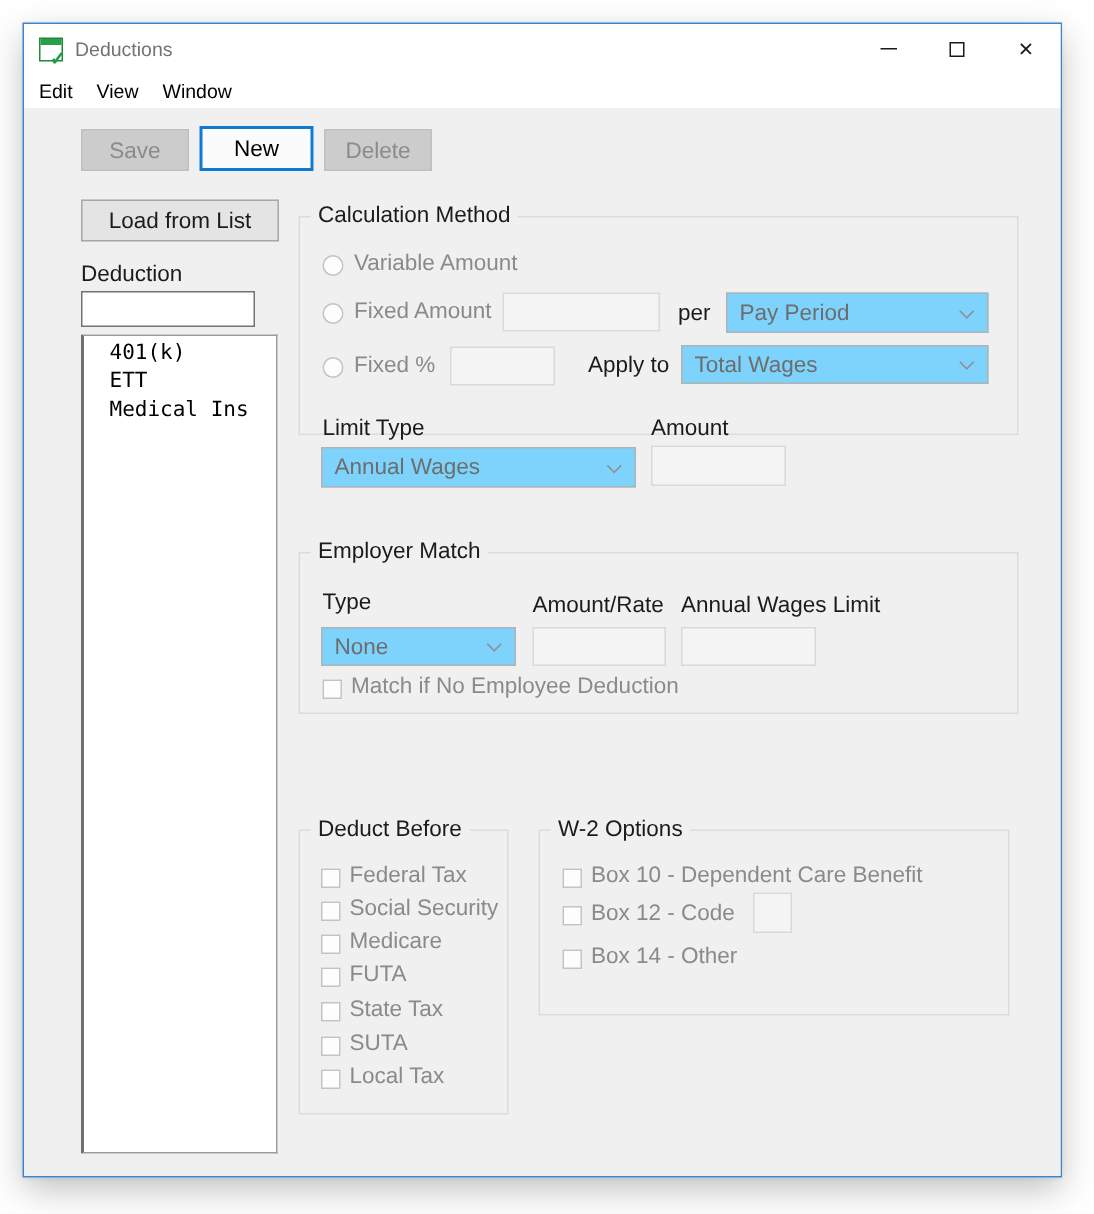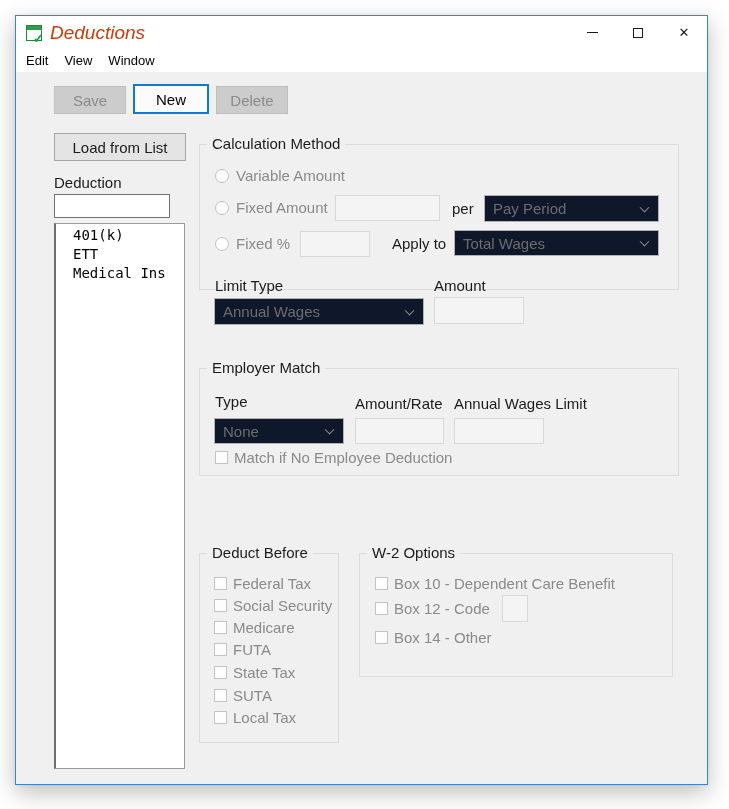--- a/index.html
+++ b/index.html
@@ -11,21 +11,21 @@
     box-shadow:0 8px 22px rgba(0,0,0,.25), 0 0 3px rgba(0,0,0,.08); }
 
   
   .titlebar { position:absolute; left:0; top:0; right:0; height:33px; background:#ffffff;
     display:flex; align-items:center; }
   .appicon { position:relative; width:16px; height:16px; margin:0 8px 0 10px;
     background:#ffffff; border:1px solid #1d8a3c; }
   .appicon .bar { position:absolute; left:0; top:0; right:0; height:4px; background:#28a04a; }
   .appicon .chk { position:absolute; right:-3px; bottom:-5px; color:#1d9e3c;
     font-size:13px; font-weight:bold; line-height:13px; }
-  .wtitle { font-size:19px; color:#c2410c;font-style:italic; }
+  .wtitle { font-size:13px; color:#737373; }
   .wbtns { margin-left:auto; display:flex; height:33px; }
   .wbtn { width:46px; height:33px; display:flex; align-items:center; justify-content:center;
     color:#1a1a1a; }
   .glyph-min { width:11px; height:1px; background:#1a1a1a; }
   .glyph-max { width:10px; height:10px; border:1px solid #1a1a1a; }
   .glyph-close { font-size:13px; line-height:13px; }
 
   
   .menubar { position:absolute; left:0; top:33px; right:0; height:23px; background:#ffffff;
     display:flex; align-items:center; padding-left:2px; font-size:13px; color:#000; }
@@ -59,30 +59,30 @@
   
   .group { position:absolute; border:1px solid #dcdcdc; }
   .gtitle { position:absolute; top:-10px; left:7px; background:#f0f0f0; padding:0 5px;
     font-size:15px; color:#1b1b1b; white-space:nowrap; }
 
   .grp-calc    { left:183px; top:128px; width:480px; height:146px; }
   .grp-match   { left:183px; top:352px; width:480px; height:108px; }
   .grp-deduct  { left:183px; top:537px; width:140px; height:190px; }
   .grp-w2      { left:343px; top:537px; width:314px; height:124px; }
 
-  .radio-row, .check-row { position:absolute; display:flex; align-items:center;
+  .radio-row, .check-row { position:absolute; display:flex; align-items:flex-end;
     font-size:15px; color:#8a8a8a; white-space:nowrap; }
   .radio { width:14px; height:14px; border-radius:50%; border:1px solid #c3c3c3;
     background:#fdfdfd; margin-right:7px; flex:0 0 auto; }
   .checkbox { width:13px; height:13px; border:1px solid #c3c3c3; background:#fdfdfd;
     margin-right:6px; flex:0 0 auto; }
 
   .dis-input { position:absolute; background:#f4f4f4; border:1px solid #d9d9d9; }
 
-  .dropdown { position:absolute; background:#0f172a; border:1px solid #b2b2b2;
+  .dropdown { position:absolute; background:#7dd3fc; border:1px solid #b2b2b2;
     color:#6d6d6d; font-size:15px; display:flex; align-items:center; padding:0 8px; }
   .dropdown .chev { position:absolute; right:10px; top:50%; width:7px; height:7px;
     border-right:1.5px solid #8f8f8f; border-bottom:1.5px solid #8f8f8f;
     transform:translateY(-70%) rotate(45deg); }
 
   
   .row-variable { left:15px; top:22px; }
   .row-fixed-amt { left:15px; top:54px; }
   .in-fixed-amt { left:135px; top:50px; width:105px; height:26px; }
   .lbl-per { left:252px; top:55px; }

